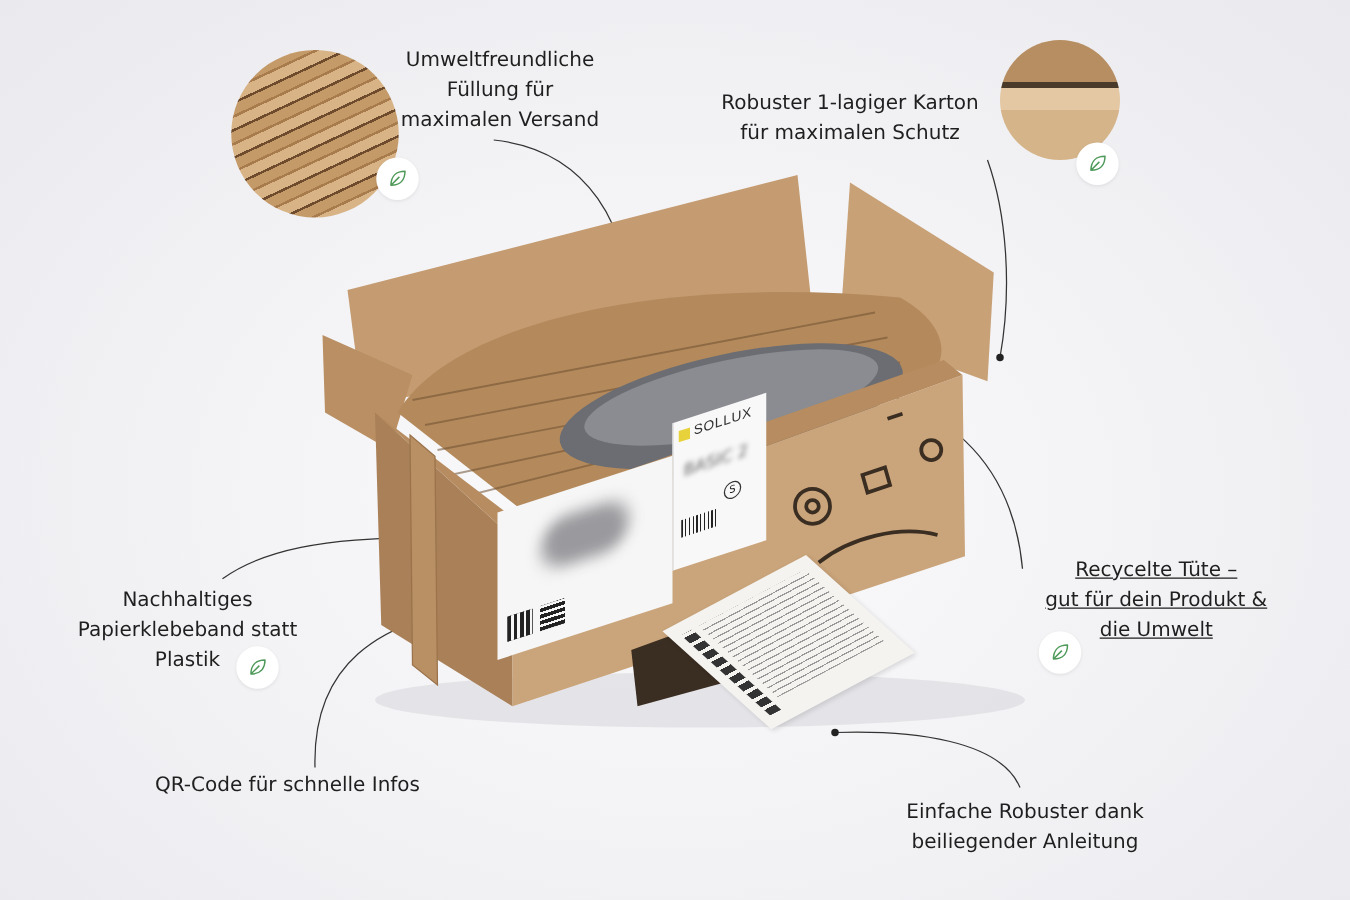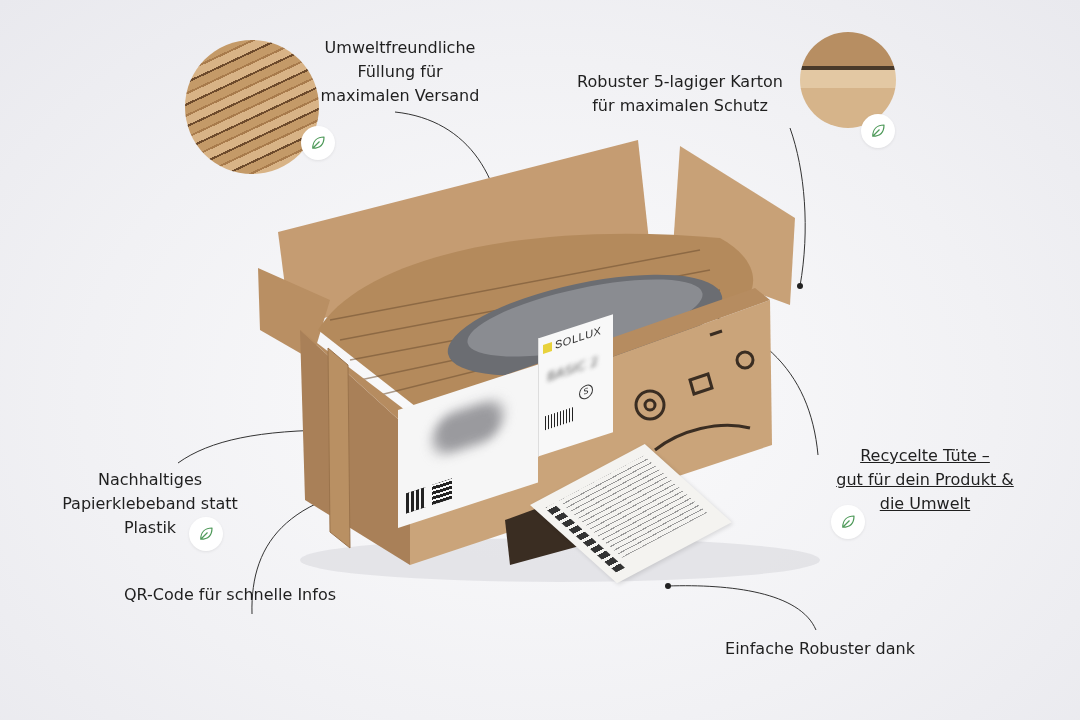--- a/index.html
+++ b/index.html
@@ -118,21 +118,21 @@
     </svg>
   </div>
 
   <div class="caption" style="left:300px;top:36px;width:200px;">
     <div>Umweltfreundliche</div>
     <div>Füllung für</div>
     <div>maximalen Versand</div>
   </div>
 
   <div class="caption" style="left:560px;top:70px;width:240px;">
-    <div>Robuster 5-lagiger Karton</div>
+    <div>Robuster 1-lagiger Karton</div>
     <div>für maximalen Schutz</div>
   </div>
 
   <div class="caption" style="left:815px;top:444px;width:220px;text-decoration:underline;">
     <div>Recycelte Tüte –</div>
     <div>gut für dein Produkt &amp;</div>
     <div>die Umwelt</div>
   </div>
   <div class="leaf-badge" style="left:831px;top:505px;">
     <svg width="18" height="18" viewBox="0 0 24 24">
@@ -144,21 +144,22 @@
     <div>Nachhaltiges</div>
     <div>Papierklebeband statt</div>
     <div>Plastik</div>
   </div>
   <div class="leaf-badge" style="left:189px;top:517px;">
     <svg width="18" height="18" viewBox="0 0 24 24">
       <path d="M5 19 C5 9, 11 4, 20 4 C20 13, 15 19, 5 19 Z M5 19 L14 10" fill="none" stroke="#4f9a5a" stroke-width="1.6" stroke-linejoin="round"></path>
     </svg>
   </div>
 
-  <div class="caption" style="left:100px;top:583px;width:260px;">
+  <div class="caption" style="left:100px;top:616px;width:260px;">
     <div>QR-Code für schnelle Infos</div>
   </div>
 
   <div class="caption" style="left:700px;top:637px;width:240px;">
     <div>Einfache Robuster dank</div>
+    <div>beiliegender Anleitung</div>
   </div>
 
 </div>
 
 </body></html>

